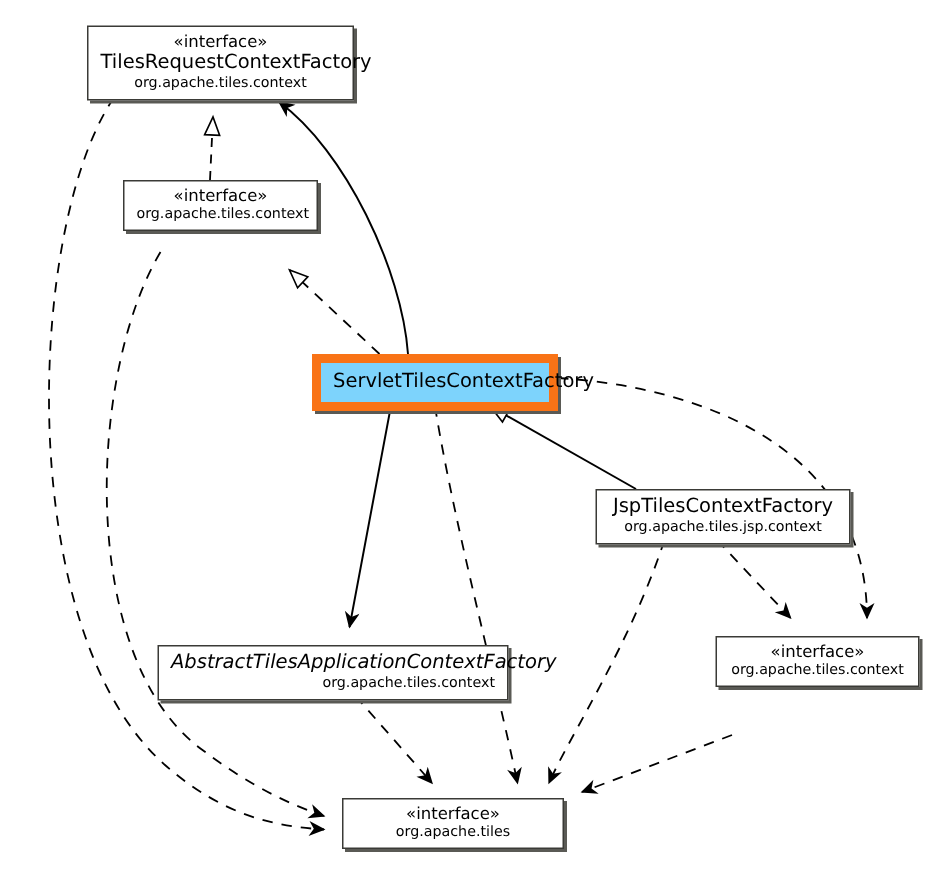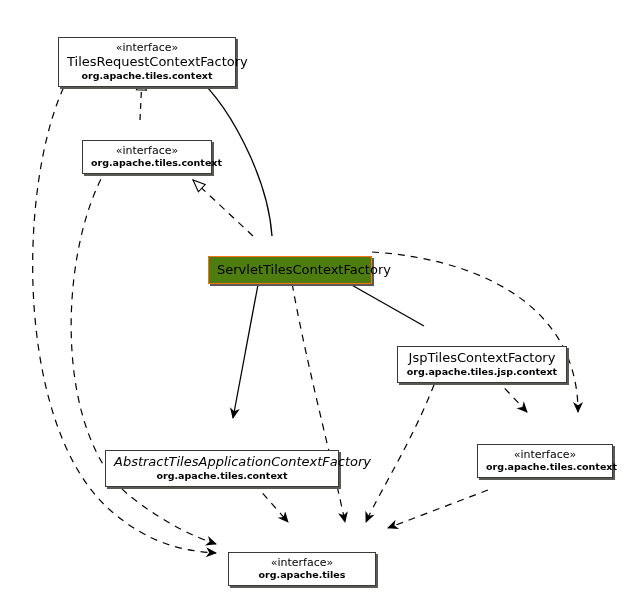--- a/index.html
+++ b/index.html
@@ -27,25 +27,24 @@
   }
   .node {
     position: absolute;
     box-sizing: border-box;
     border: 1px solid #3a3a36;
     background: #ffffff;
     box-shadow: 2px 2px 0 0 #5a5a55;
     text-align: center;
     padding: 3px 8px 4px 8px;
     z-index: 5;
-    margin-top: 20px;
   }
   .node.highlight {
-    background: #4d7c0f;
-    border: 1px solid #f97316;
+    background: #7dd3fc;
+    border: 6px solid #f97316;
   }
   .stereotype {
     font-family: "DejaVu Sans", sans-serif;
     font-size: 11px;
     color: #000000;
     line-height: 13px;
     white-space: nowrap;
   }
   .cname {
     font-family: "DejaVu Sans", sans-serif;
@@ -53,21 +52,21 @@
     color: #000000;
     line-height: 16px;
     white-space: nowrap;
   }
   .cname.abstract {
     font-style: italic;
   }
   .pkg {
     font-family: "DejaVu Sans", sans-serif;
     font-size: 9.5px;
-    font-weight: bold;
+    font-weight: normal;
     color: #000000;
     line-height: 12px;
     white-space: nowrap;
   }
   .single-line {
     padding-top: 5px;
     padding-bottom: 5px;
   }
 </style>
 </head>
@@ -138,21 +137,21 @@
 
   <div class="node highlight single-line" style="left:208px; top:236px; width:164px;">
     <div class="cname">ServletTilesContextFactory</div>
   </div>
 
   <div class="node" style="left:397px; top:326px; width:170px;">
     <div class="cname">JspTilesContextFactory</div>
     <div class="pkg">org.apache.tiles.jsp.context</div>
   </div>
 
-  <div class="node" style="left:105px; top:430px; width:234px;">
+  <div class="node" style="left:105px; top:430px; width:234px;text-align:right;">
     <div class="cname abstract">AbstractTilesApplicationContextFactory</div>
     <div class="pkg">org.apache.tiles.context</div>
   </div>
 
   <div class="node" style="left:477px; top:424px; width:136px;">
     <div class="stereotype">«interface»</div>
     <div class="pkg">org.apache.tiles.context</div>
   </div>
 
   <div class="node" style="left:228px; top:532px; width:148px;">

